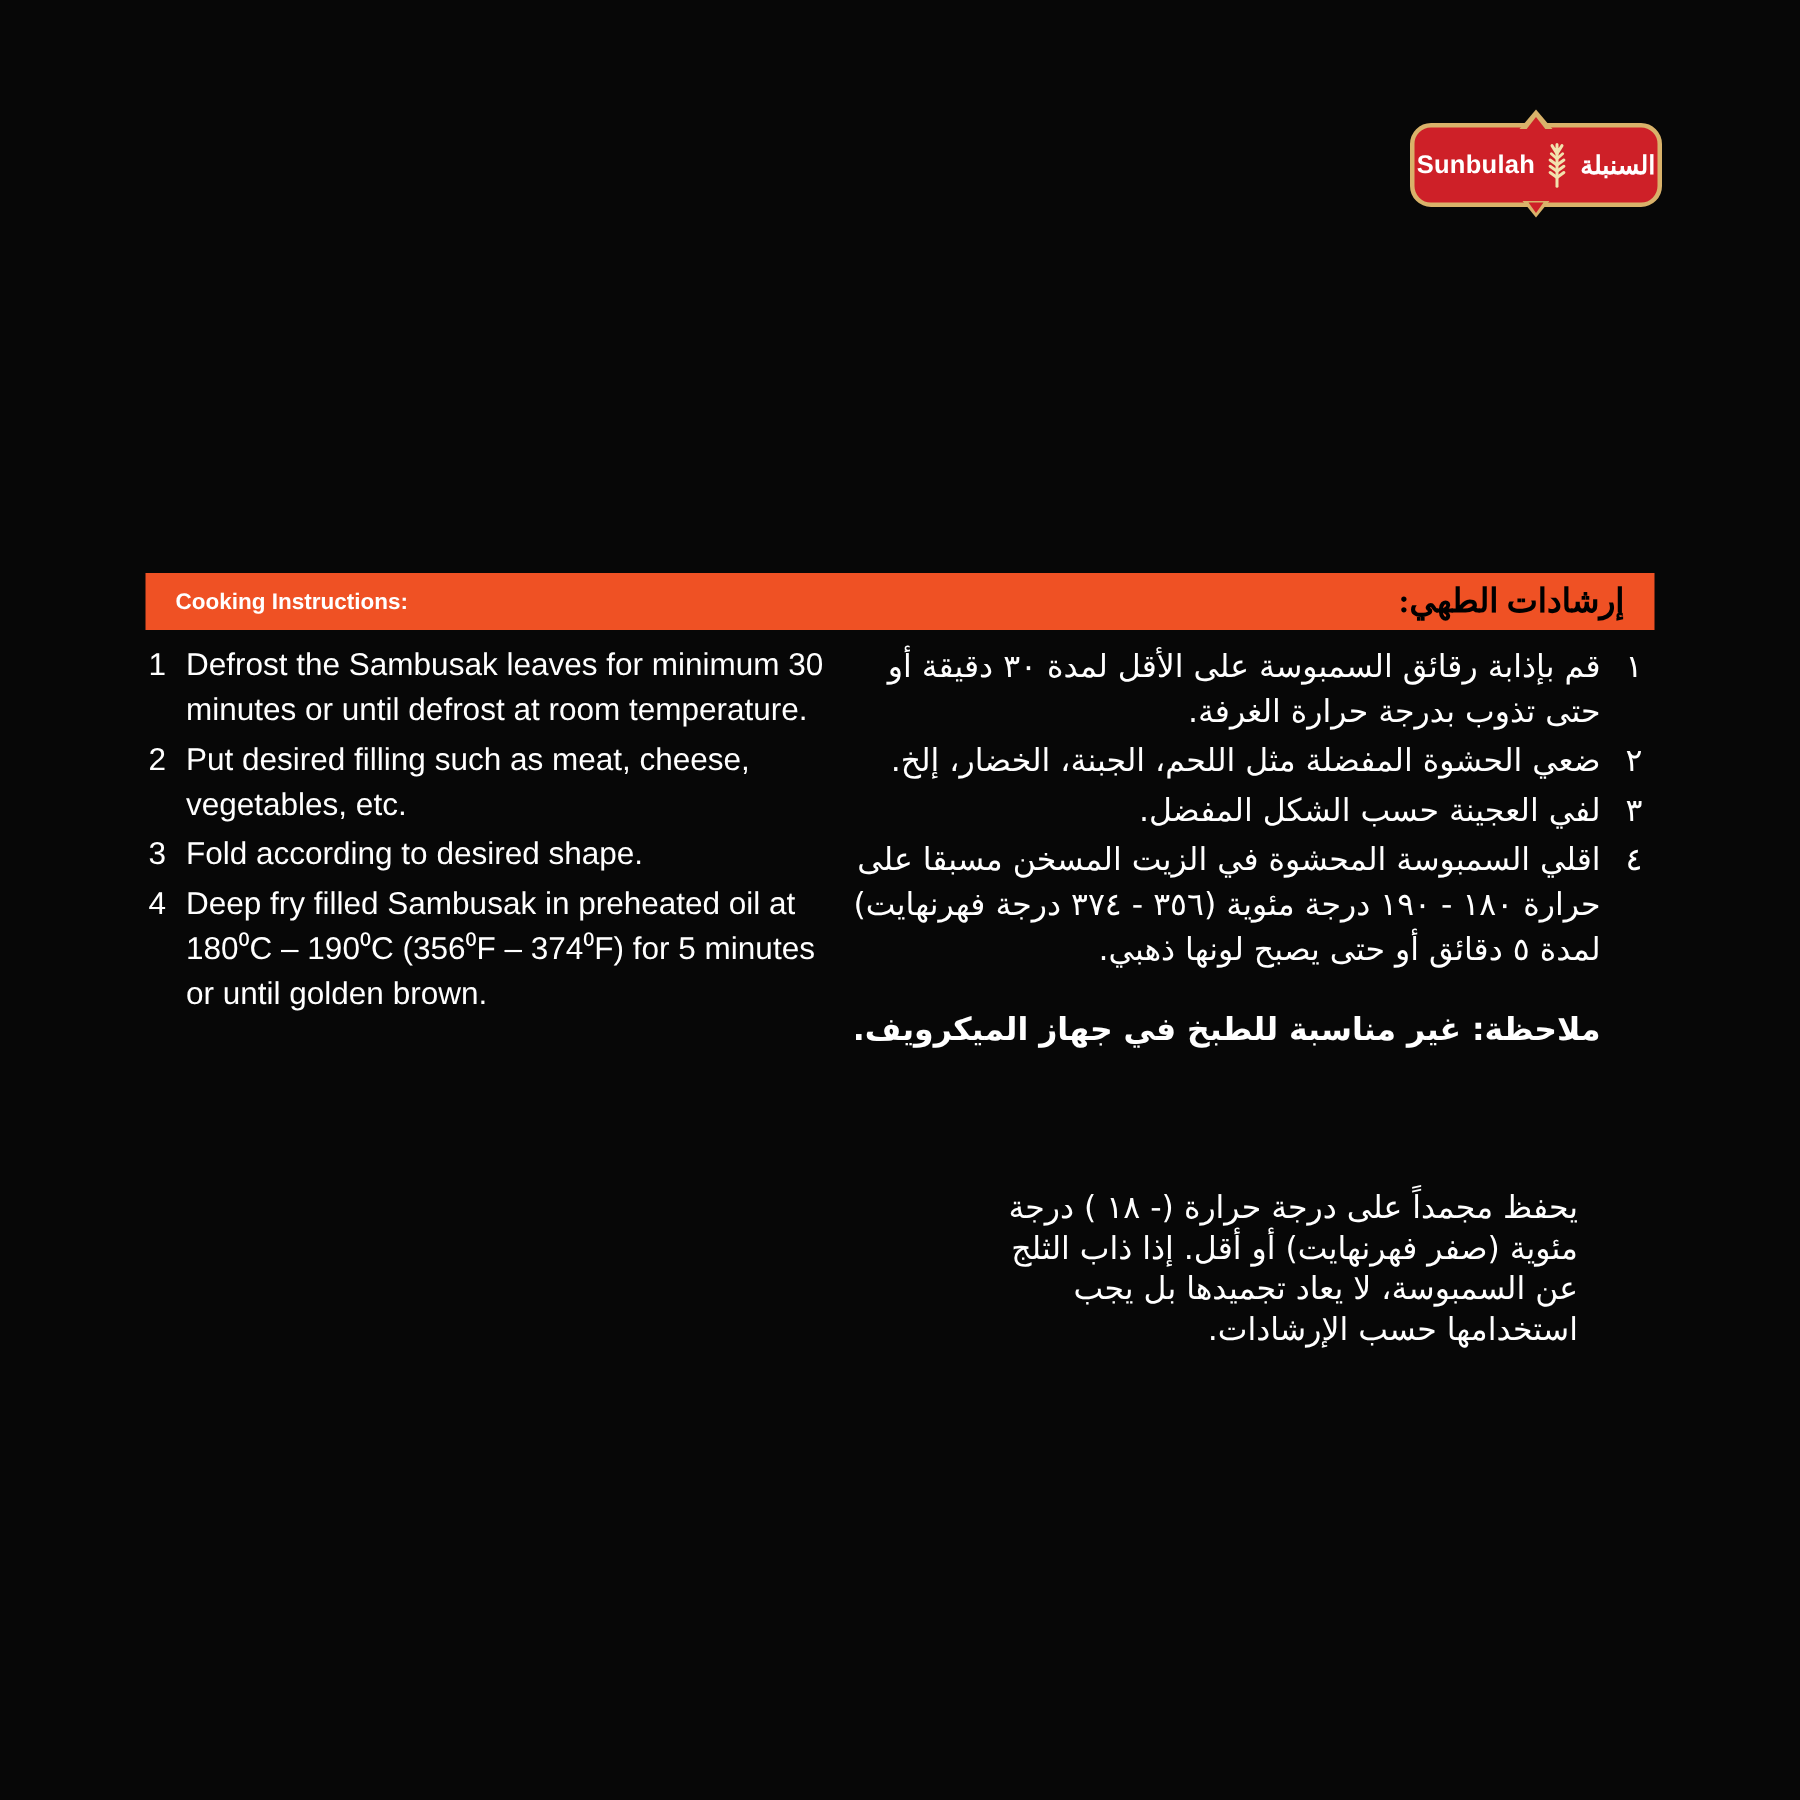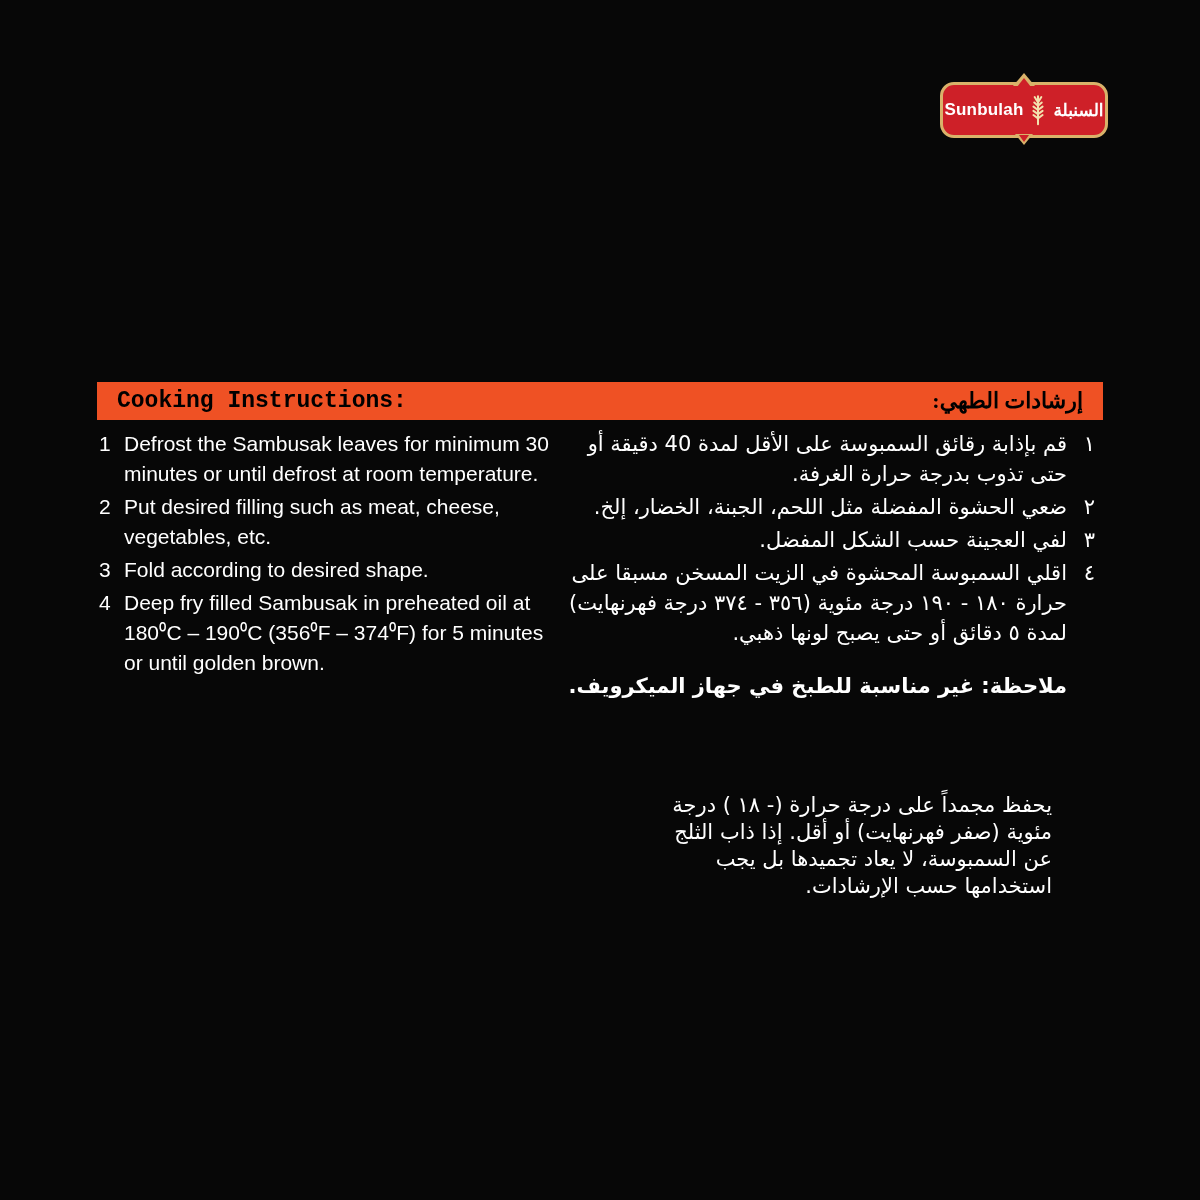--- a/index.html
+++ b/index.html
@@ -49,21 +49,21 @@
 
   
   .bar {
     position: absolute; left: 97px; width: 1006px; height: 38px;
     background: #ef5124;
     display: flex; align-items: center; justify-content: space-between;
     padding: 0 20px; box-sizing: border-box;
   }
   .bar-cooking { top: 382px; }
   .bar-storage { top: 715px; }
-  .bar-en { font-weight: bold; font-size: 23px; color: #000000; font-family: Liberation Mono, monospace; }
+  .bar-en { font-weight: bold; font-size: 15px; color: #ffffff; }
   .bar-ar {
     font-family: Liberation Serif, serif;
     font-weight: bold; font-size: 22px; color: #000000; direction: rtl;
   }
 
   
   .col-en {
     position: absolute; left: 99px; top: 429px; width: 462px;
     font-size: 21px; line-height: 30px;
   }
@@ -152,21 +152,21 @@
     </div>
     <div class="item">
       <span class="num">4</span>
       <span class="txt">Deep fry filled Sambusak in preheated oil at 180⁰C – 190⁰C (356⁰F – 374⁰F) for 5 minutes or until golden brown.</span>
     </div>
   </div>
 
   <div class="col-ar">
     <div class="item">
       <span class="num">١</span>
-      <span class="txt">قم بإذابة رقائق السمبوسة على الأقل لمدة 40 دقيقة أو حتى تذوب بدرجة حرارة الغرفة.</span>
+      <span class="txt">قم بإذابة رقائق السمبوسة على الأقل لمدة ٣٠ دقيقة أو حتى تذوب بدرجة حرارة الغرفة.</span>
     </div>
     <div class="item">
       <span class="num">٢</span>
       <span class="txt">ضعي الحشوة المفضلة مثل اللحم، الجبنة، الخضار، إلخ.</span>
     </div>
     <div class="item">
       <span class="num">٣</span>
       <span class="txt">لفي العجينة حسب الشكل المفضل.</span>
     </div>
     <div class="item">

